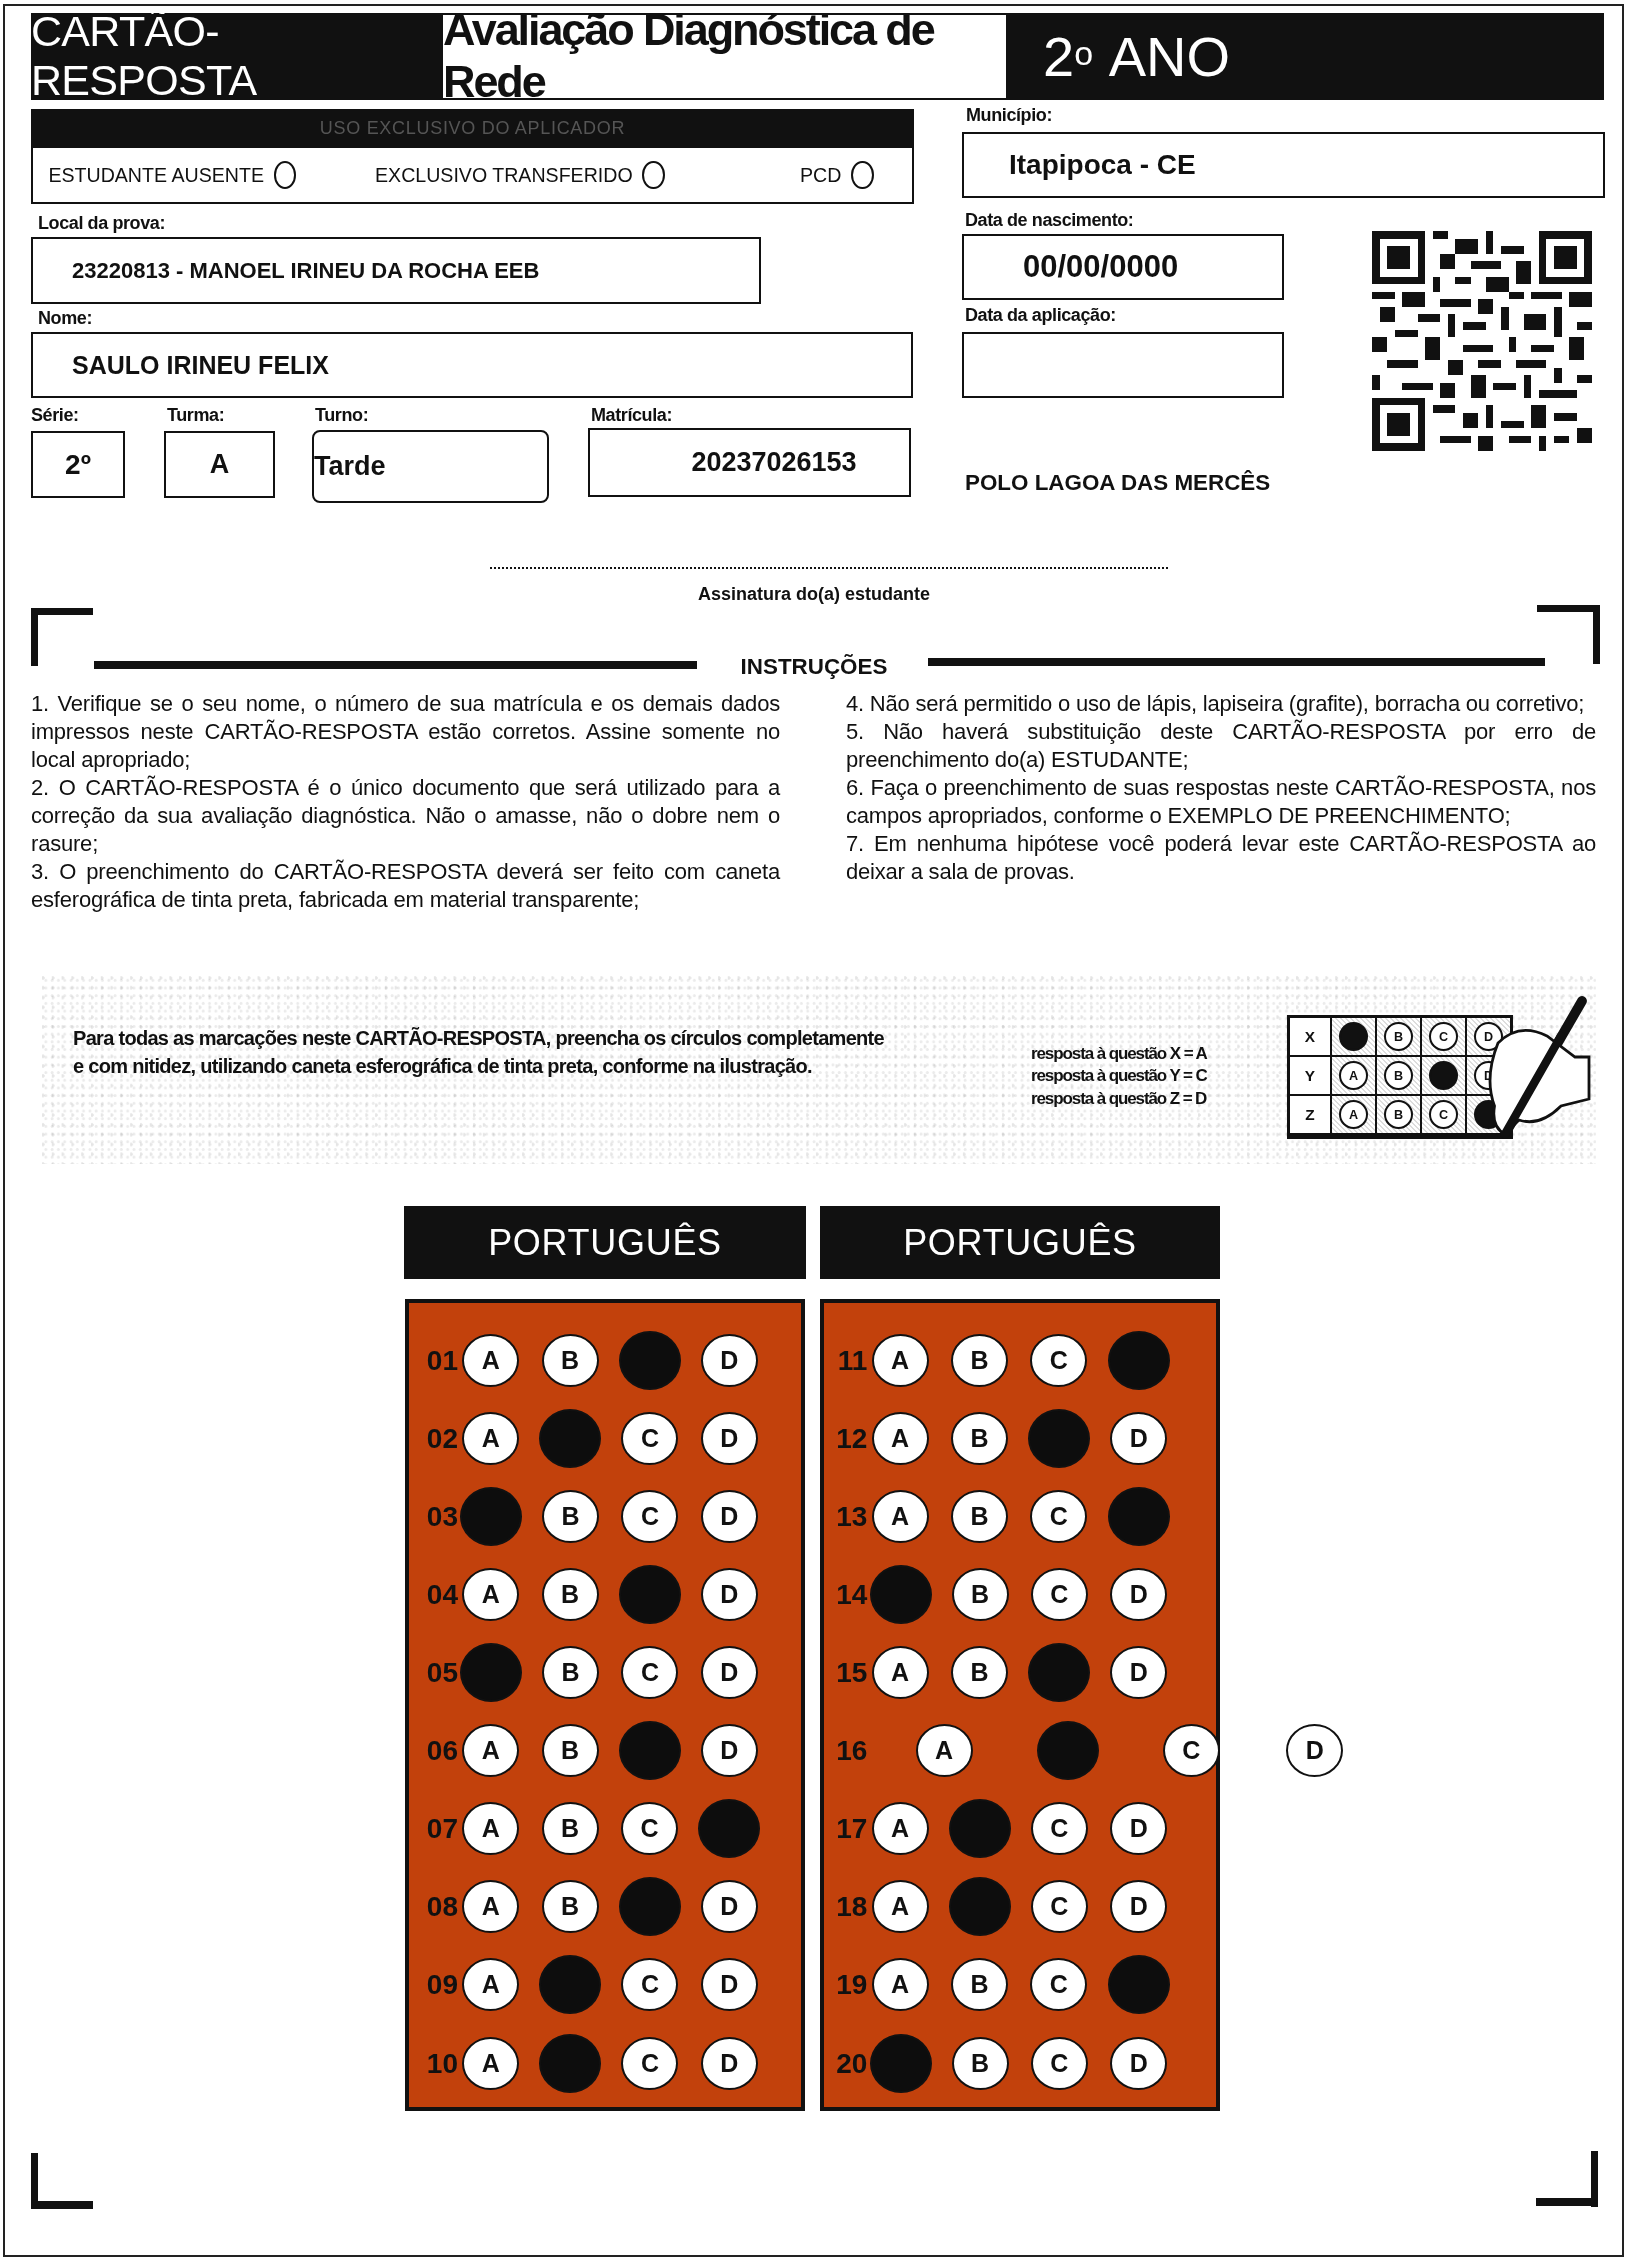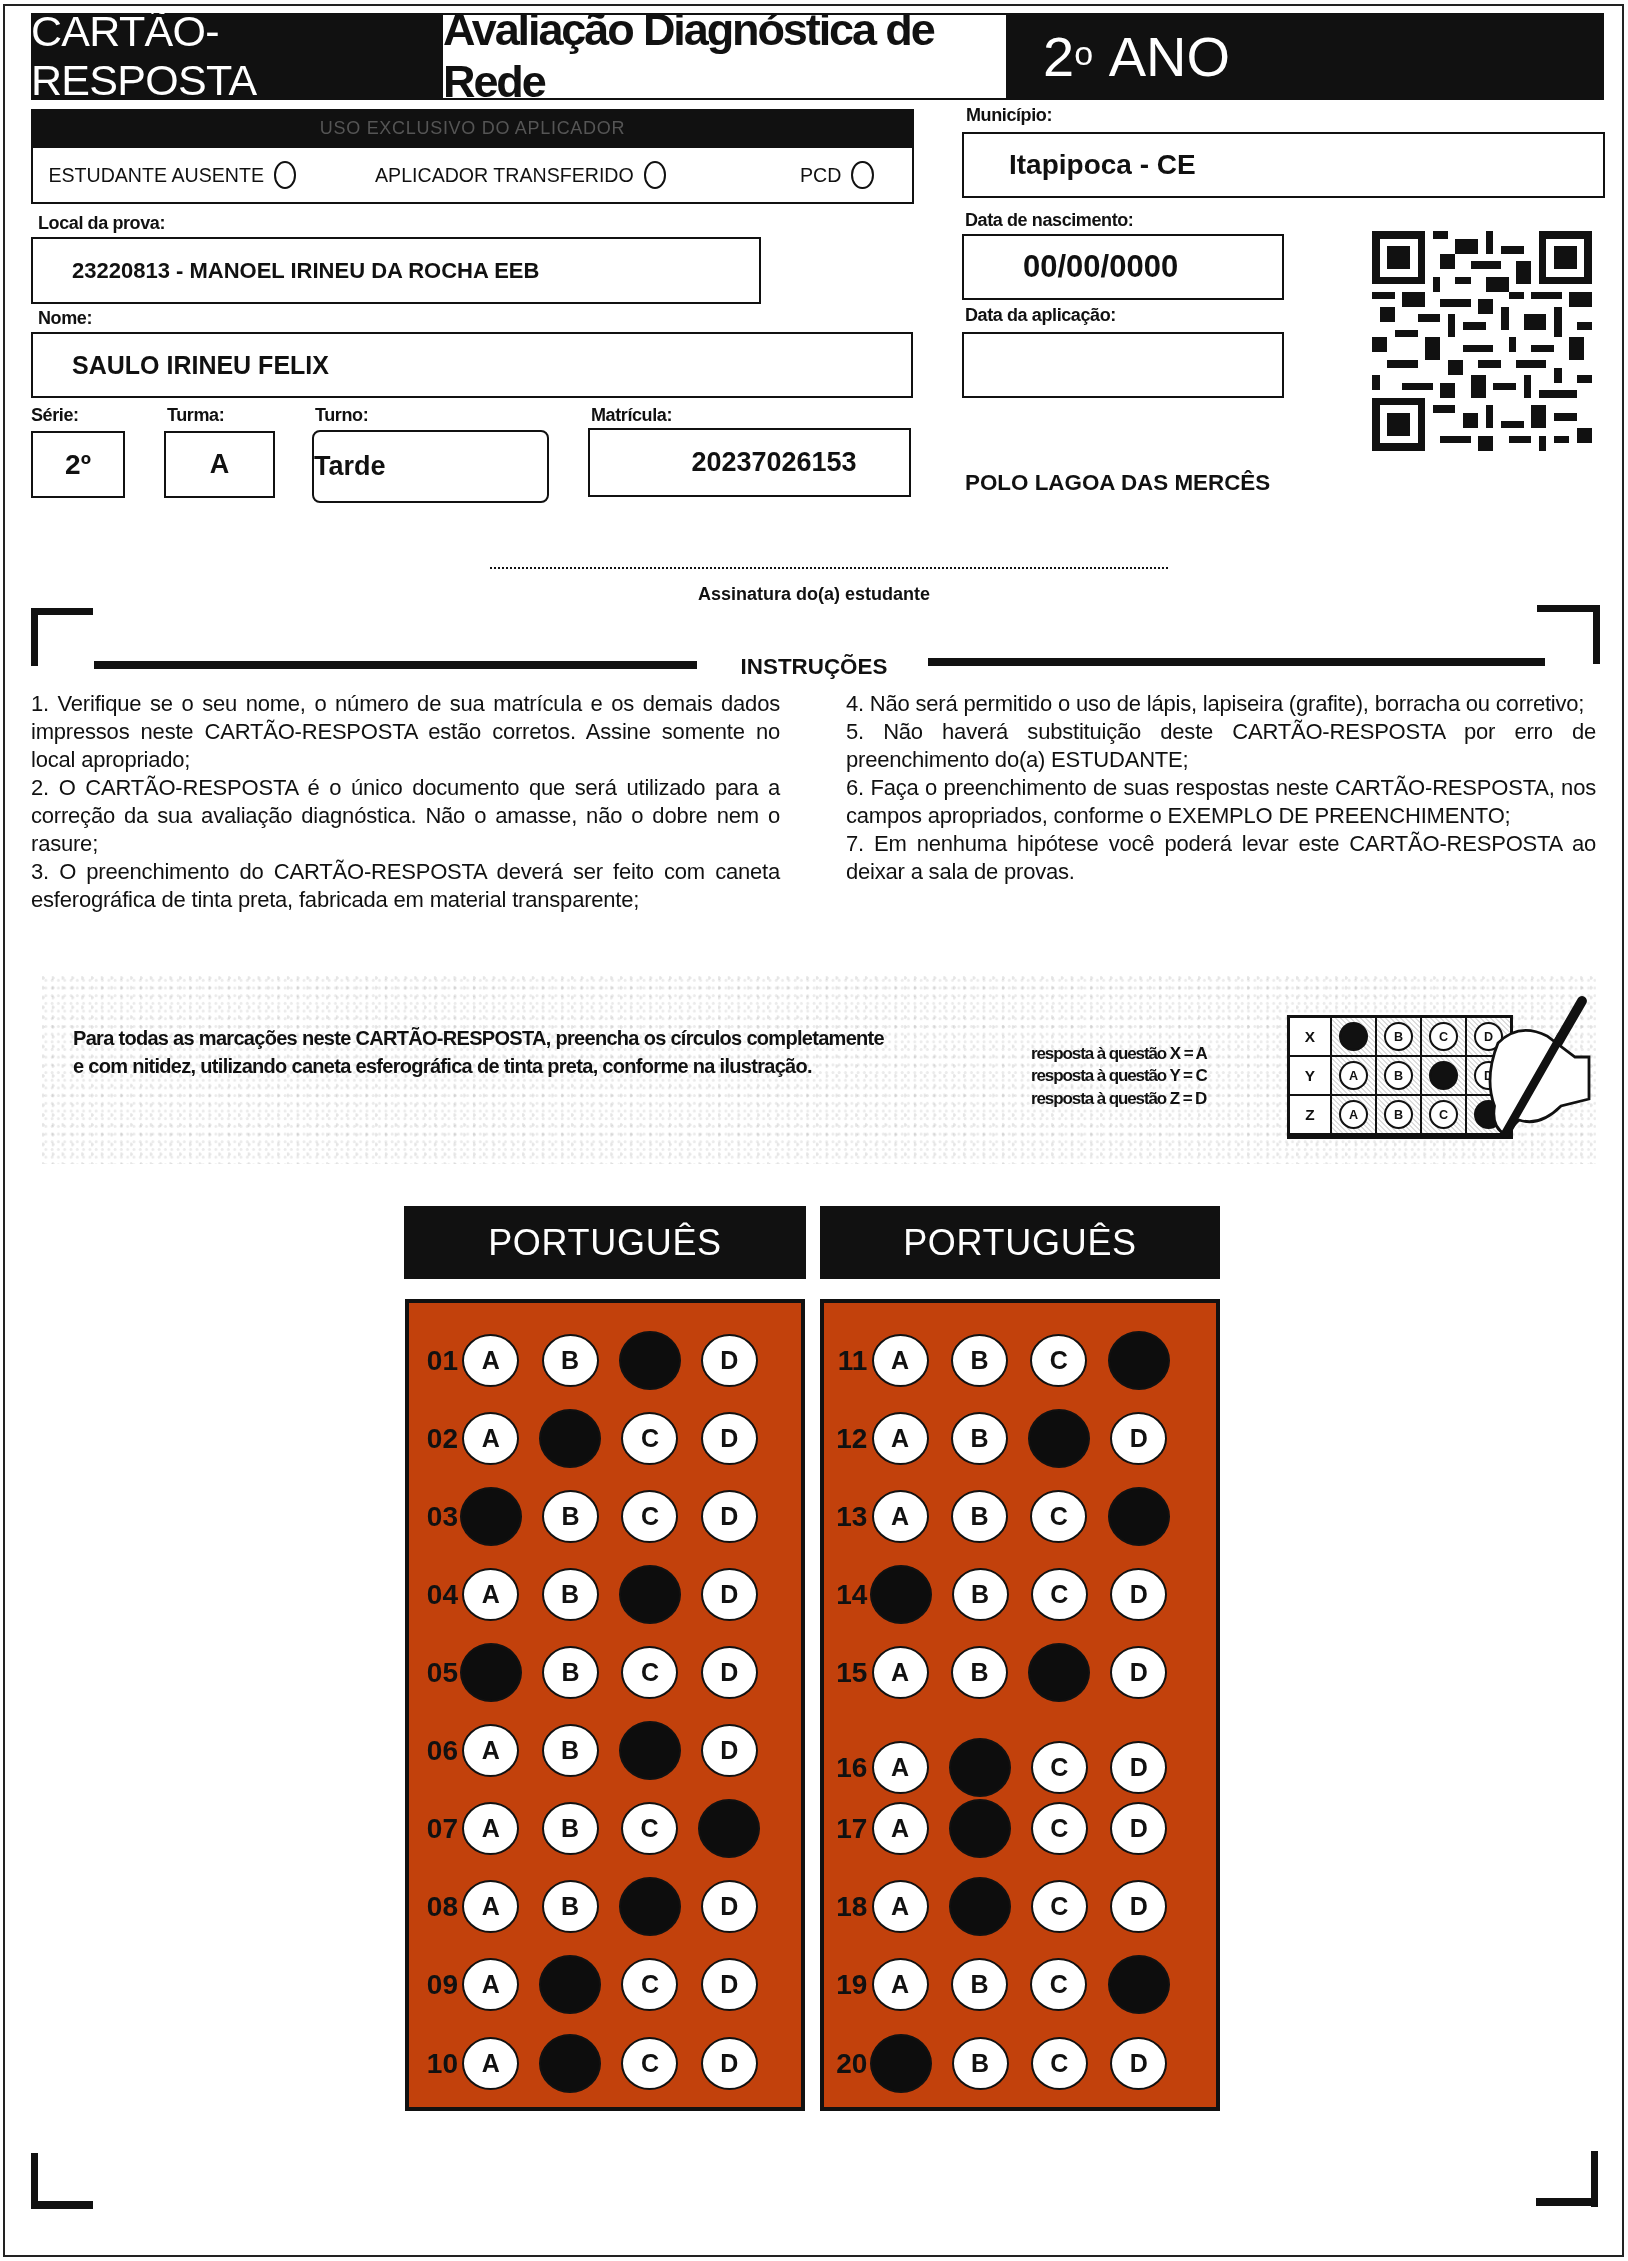--- a/index.html
+++ b/index.html
@@ -70,21 +70,21 @@
 
 <div class="abs uso-bar">
     <span>USO EXCLUSIVO DO APLICADOR</span>
   </div>
 <div class="abs check-row">
   <div class="check-item" style="left:15.4px;">
     <span>ESTUDANTE AUSENTE</span>
     <span class="ring"></span>
   </div>
   <div class="check-item" style="left:342px;">
-    <span>APLICADOR TRANSFERIDO</span>
+    <span>EXCLUSIVO TRANSFERIDO</span>
     <span class="ring"></span>
   </div>
   <div class="check-item" style="left:767px;">
     <span>PCD</span>
     <span class="ring"></span>
   </div>
 </div>
 
 <div class="abs lbl" style="left:38px; top:213px;">Local da prova:</div>
 <div class="abs box" style="left:31px; top:237px; width:730px; height:67px; padding-left:39px; font-size:22px;">
@@ -396,21 +396,21 @@
       <span class="bub">C</span>
       <span class="bub">D</span>
     </div>
     <div class="ans-row" style="top: 340px; left: -5.6px;">
       <span class="qnum">15</span>
       <span class="bub">A</span>
       <span class="bub">B</span>
       <span class="bub filled">C</span>
       <span class="bub">D</span>
     </div>
-    <div class="ans-row" style="top: 435px; left: -5.6px;">
+    <div class="ans-row" style="top: 418px; left: -5.6px; gap: 44px;">
       <span class="qnum">16</span>
       <span class="bub">A</span>
       <span class="bub filled">B</span>
       <span class="bub">C</span>
       <span class="bub">D</span>
     </div>
     <div class="ans-row" style="top: 496px; left: -5.6px;">
       <span class="qnum">17</span>
       <span class="bub">A</span>
       <span class="bub filled">B</span>

